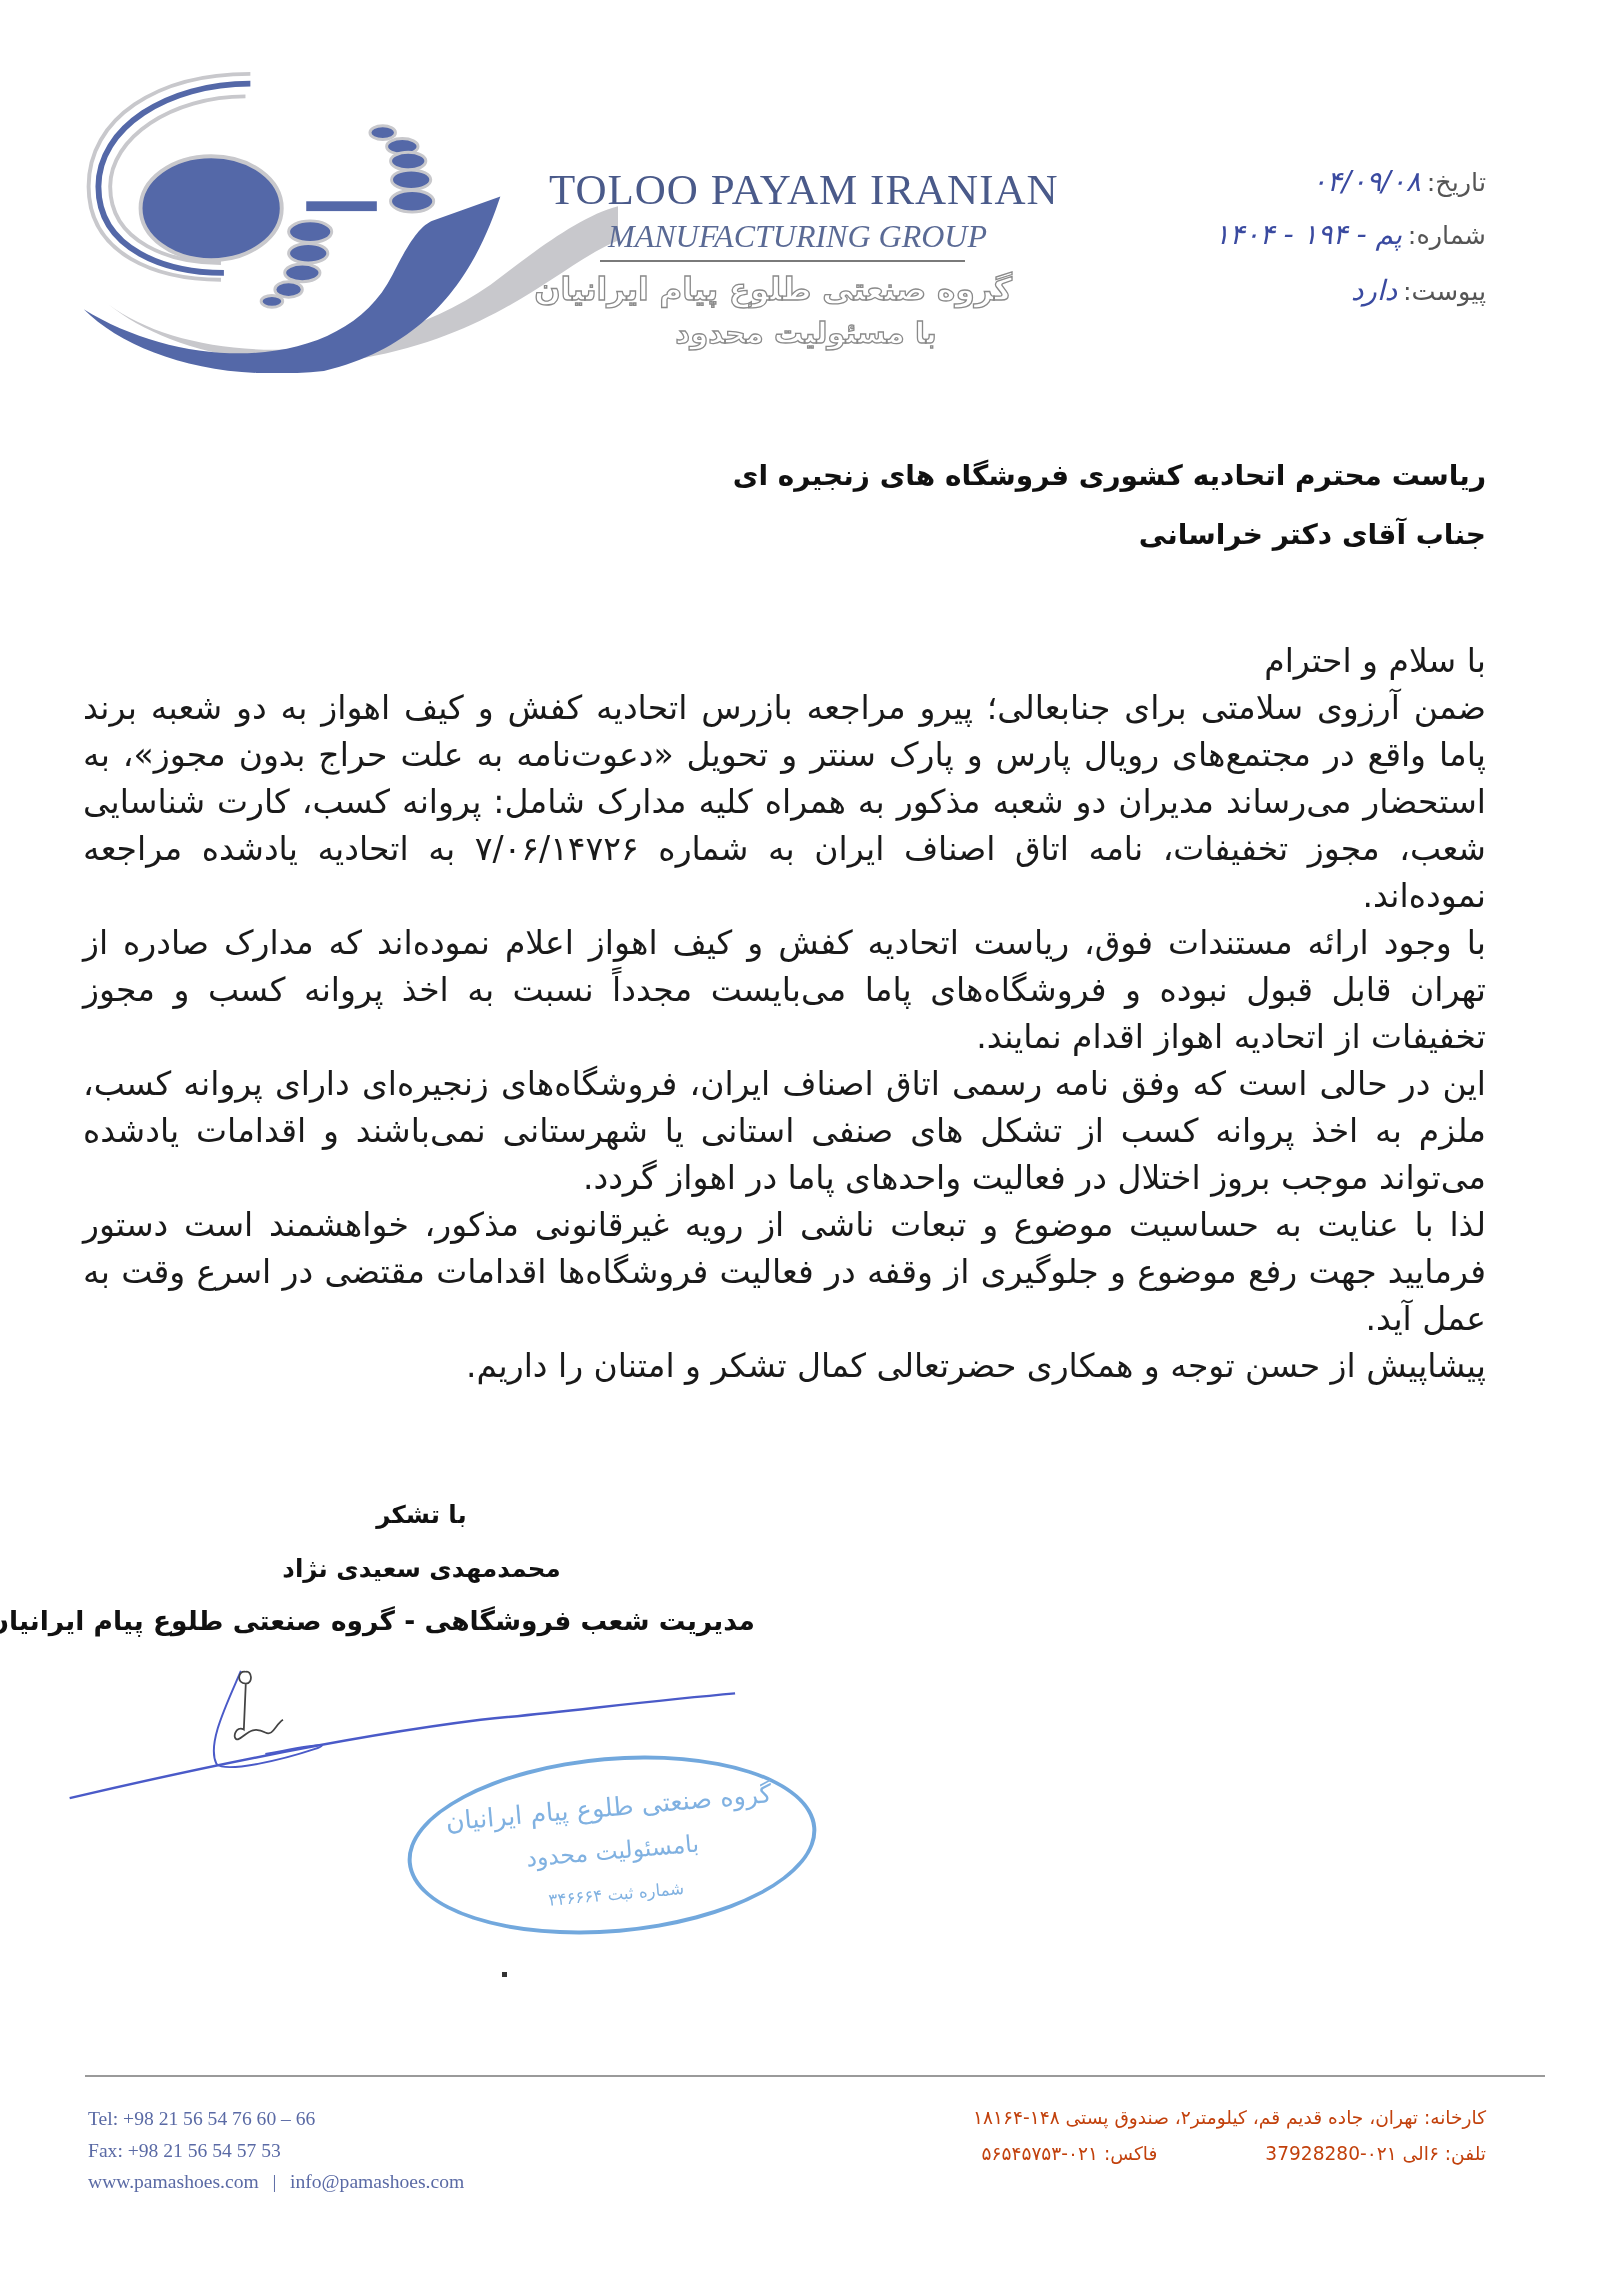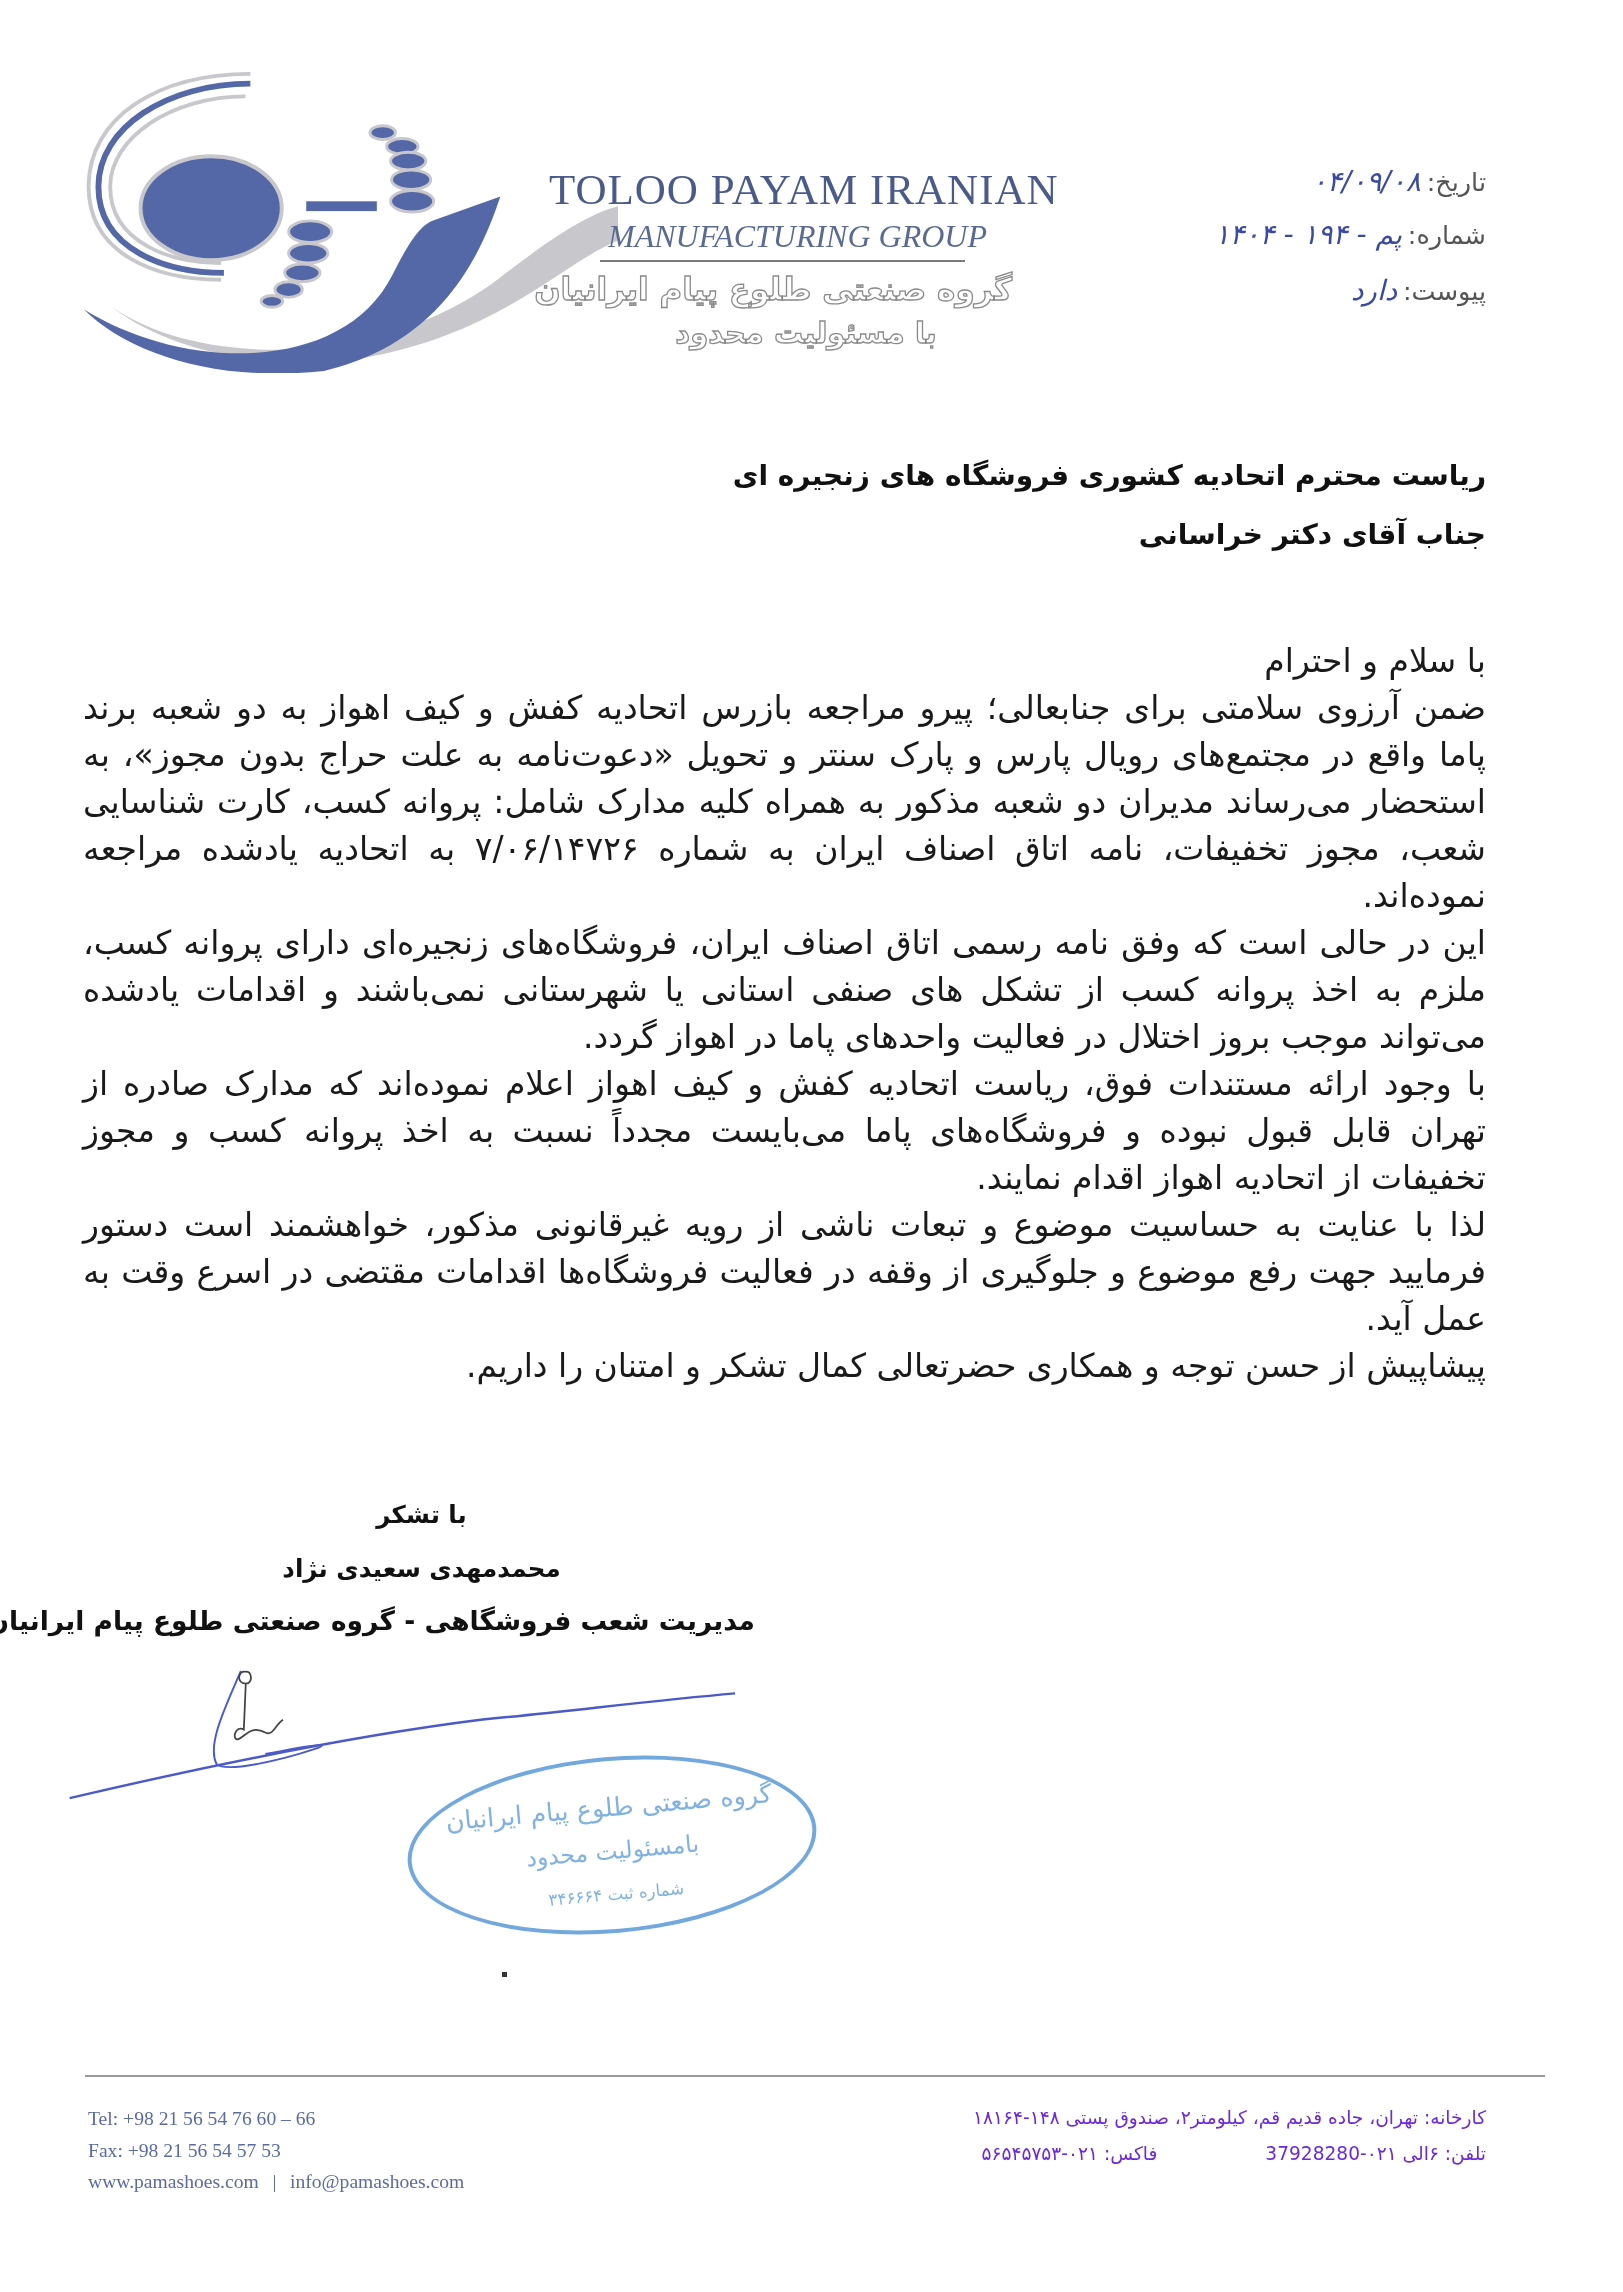--- a/index.html
+++ b/index.html
@@ -50,21 +50,21 @@
 
   .dot { left: 502px; top: 1972px; width: 4.9px; height: 4.9px; background: #333; }
 
   
   .footer-rule { left: 85px; top: 2075px; width: 1460px; height: 2px; background: #9a9a9a; }
   .foot-en { left: 88px; font-family: "Liberation Serif", serif; font-size: 19.6px; color: #5a6aa5; white-space: nowrap; }
   .foot-tel { top: 2108px; }
   .foot-fax { top: 2140px; }
   .foot-web { top: 2171px; }
   .foot-sep { display: inline-block; margin: 0 13.7px; color: #5a6aa5; }
-  .foot-fa { right: 137px; direction: rtl; font-size: 18.6px; color: #6d28d9; white-space: nowrap; }
+  .foot-fa { right: 137px; direction: rtl; font-size: 18.6px; color: #c2410c; white-space: nowrap; }
   .foot-fa1 { top: 2107px; }
   .foot-fa2 { top: 2143px; }
   .foot-fa2 .gap { display: inline-block; width: 108px; }
 </style>
 </head>
 <body>
 
 <svg id="logo" class="abs" viewBox="0 0 560 320">
   <g>
     <path d="M 185 15 C 90 15, 20 60, 20 130 C 20 200, 90 225, 155 225" fill="none" stroke="#c8c8cc" stroke-width="4"></path>
@@ -104,22 +104,22 @@
 <div class="abs meta meta-att">
   <span class="lbl">پیوست:</span><span class="val">دارد</span>
 </div>
 
 <div class="abs addr addr1">ریاست محترم اتحادیه کشوری فروشگاه های زنجیره ای</div>
 <div class="abs addr addr2">جناب آقای دکتر خراسانی</div>
 
 <div class="abs body-text">
   <p class="greeting">با سلام و احترام</p>
   <p>ضمن آرزوی سلامتی برای جنابعالی؛ پیرو مراجعه بازرس اتحادیه کفش و کیف اهواز به دو شعبه برند پاما واقع در مجتمع‌های رویال پارس و پارک سنتر و تحویل «دعوت‌نامه به علت حراج بدون مجوز»، به استحضار می‌رساند مدیران دو شعبه مذکور به همراه کلیه مدارک شامل: پروانه کسب، کارت شناسایی شعب، مجوز تخفیفات، نامه اتاق اصناف ایران به شماره ۷/۰۶/۱۴۷۲۶ به اتحادیه یادشده مراجعه نموده‌اند.</p>
+  <p>با وجود ارائه مستندات فوق، ریاست اتحادیه کفش و کیف اهواز اعلام نموده‌اند که مدارک صادره از تهران قابل قبول نبوده و فروشگاه‌های پاما می‌بایست مجدداً نسبت به اخذ پروانه کسب و مجوز تخفیفات از اتحادیه اهواز اقدام نمایند.</p>
   <p>این در حالی است که وفق نامه رسمی اتاق اصناف ایران، فروشگاه‌های زنجیره‌ای دارای پروانه کسب، ملزم به اخذ پروانه کسب از تشکل های صنفی استانی یا شهرستانی نمی‌باشند و اقدامات یادشده می‌تواند موجب بروز اختلال در فعالیت واحدهای پاما در اهواز گردد.</p>
-  <p>با وجود ارائه مستندات فوق، ریاست اتحادیه کفش و کیف اهواز اعلام نموده‌اند که مدارک صادره از تهران قابل قبول نبوده و فروشگاه‌های پاما می‌بایست مجدداً نسبت به اخذ پروانه کسب و مجوز تخفیفات از اتحادیه اهواز اقدام نمایند.</p>
   <p>لذا با عنایت به حساسیت موضوع و تبعات ناشی از رویه غیرقانونی مذکور، خواهشمند است دستور فرمایید جهت رفع موضوع و جلوگیری از وقفه در فعالیت فروشگاه‌ها اقدامات مقتضی در اسرع وقت به عمل آید.</p>
   <p>پیشاپیش از حسن توجه و همکاری حضرتعالی کمال تشکر و امتنان را داریم.</p>
 </div>
 
 <div class="abs sig sig1">با تشکر</div>
 <div class="abs sig sig2">محمدمهدی سعیدی نژاد</div>
 <div class="abs sig sig3">مدیریت شعب فروشگاهی - گروه صنعتی طلوع پیام ایرانیان</div>
 
 <svg id="signature" class="abs" viewBox="0 0 760 140">
   <path d="M 0 135 C 150 100, 300 70, 420 55 C 520 45, 600 35, 680 28" fill="none" stroke="#4a5ac8" stroke-width="2.5"></path>

